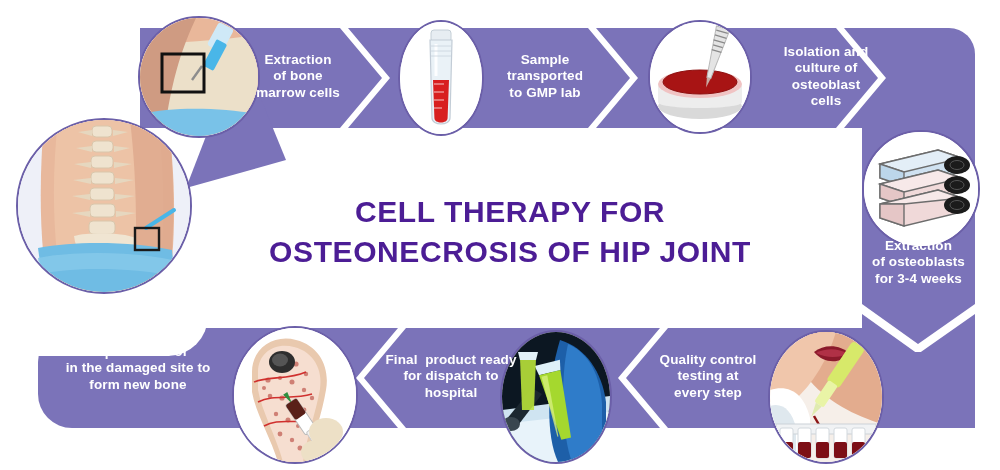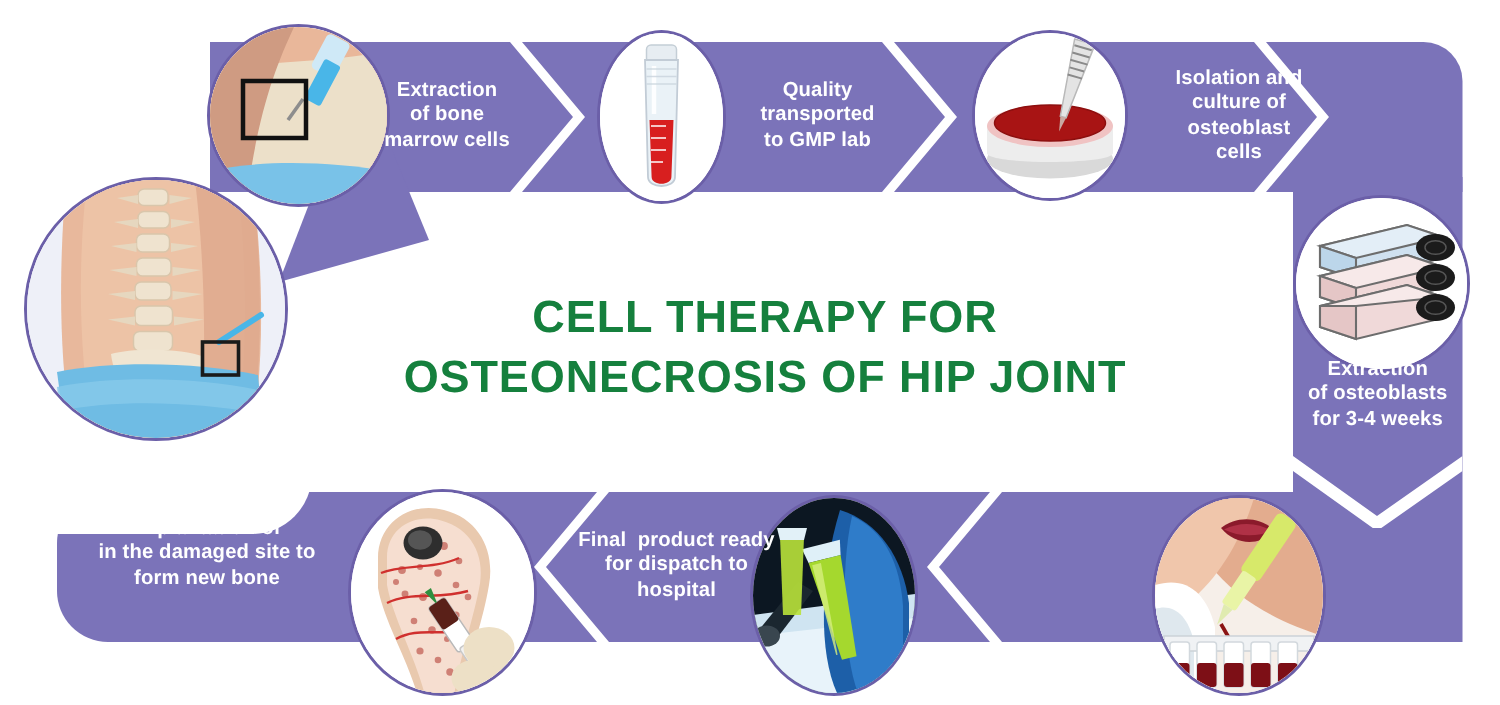--- a/index.html
+++ b/index.html
@@ -33,21 +33,21 @@
   .lbl.t{font-size:13.5px;}
   .lbl.b{font-size:13.5px;}
 
   
   .node{position:absolute;border-radius:50%;overflow:hidden;
         background:#ffffff;border:2px solid #6b5fa8;}
   .node .art{position:absolute;inset:0;}
 
   
   #title{position:absolute;left:250px;top:192px;width:520px;
-         text-align:center;color:#15803d;font-weight:bold;
+         text-align:center;color:#4c1d95;font-weight:bold;
          font-size:30px;line-height:1.33;letter-spacing:.6px;}
   #title .l2{display:block;}
 
   
   #cone{position:absolute;left:90px;top:38px;width:200px;height:195px;}
 </style>
 </head>
 <body>
 
 <div id="stage">
@@ -338,38 +338,43 @@
     </svg>
   </div>
 
   <div class="lbl t" style="left:252px;top:52px;width:92px;">
     <div>Extraction</div>
     <div>of bone</div>
     <div>marrow cells</div>
   </div>
 
   <div class="lbl t" style="left:498px;top:52px;width:94px;">
-    <div>Quality</div>
+    <div>Sample</div>
     <div>transported</div>
     <div>to GMP lab</div>
   </div>
 
   <div class="lbl t" style="left:744px;top:44px;width:100px;margin-left:32px;">
     <div>Isolation and</div>
     <div>culture of</div>
     <div>osteoblast</div>
     <div>cells</div>
   </div>
 
   <div class="lbl t" style="left:862px;top:238px;width:113px;">
     <div>Extraction</div>
     <div>of osteoblasts</div>
     <div>for 3-4 weeks</div>
   </div>
 
+  <div class="lbl b" style="left:652px;top:352px;width:112px;">
+    <div>Quality control</div>
+    <div>testing at</div>
+    <div>every step</div>
+  </div>
 
   <div class="lbl b" style="left:368px;top:352px;width:134px;margin-left:16px;">
     <div style="white-space:pre;">Final  product ready</div>
     <div>for dispatch to</div>
     <div>hospital</div>
   </div>
 
   <div class="lbl b" style="left:56px;top:344px;width:164px;">
     <div>Implantation of</div>
     <div>in the damaged site to</div>

